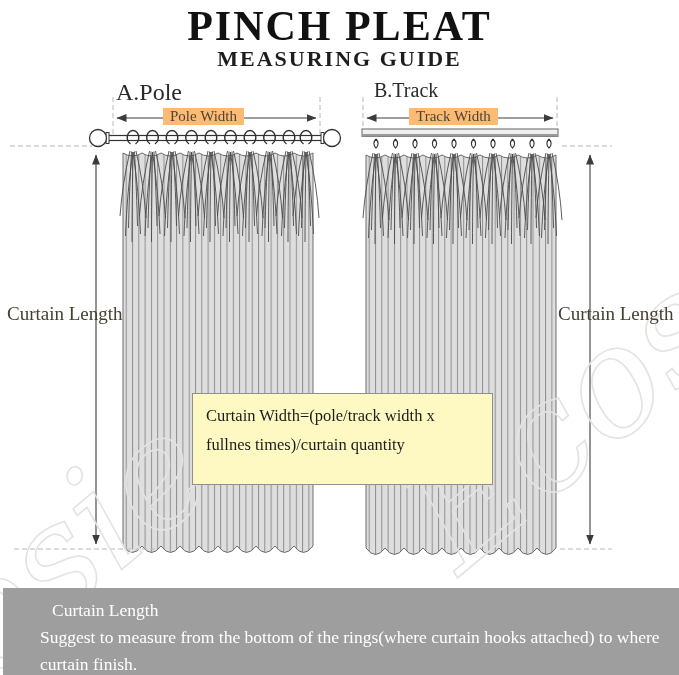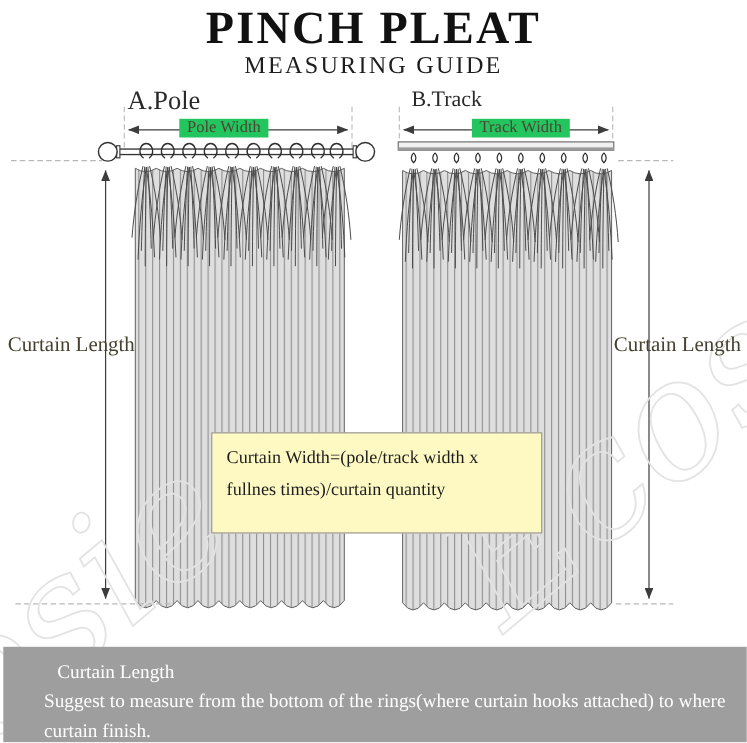--- a/index.html
+++ b/index.html
@@ -11,27 +11,27 @@
       color:transparent;-webkit-text-stroke:1.6px #e3e3e3;
       transform-origin:0 0;pointer-events:none;user-select:none;}
   #wm1{left:370px;top:470px;transform:rotate(-40deg);}
   #wm2{left:-250px;top:700px;transform:rotate(-40deg);}
   
   #diagram{position:absolute;left:0;top:0;z-index:1;}
   
   .lbl{position:absolute;z-index:3;color:#2a2a2a;}
   #title{left:0;right:0;top:2px;text-align:center;font-size:42px;font-weight:bold;
          letter-spacing:2px;color:#111;}
-  #subtitle{left:0;right:0;top:46px;text-align:center;font-size:22px;font-weight:normal;
+  #subtitle{left:0;right:0;top:46px;text-align:center;font-size:22px;font-weight:bold;
             letter-spacing:2px;color:#1d1d1d;}
   #labelA{left:116px;top:79px;font-size:24px;}
   #labelB{left:374px;top:79px;font-size:20px;}
-  .measure{font-size:15px;color:#4c4534;background:#22c55e;padding:0 7px;z-index:3;}
+  .measure{font-size:15px;color:#4c4534;background:#fdba74;padding:0 7px;z-index:3;}
   #poleWidth{left:163px;top:108px;}
-  #trackWidth{left:429px;top:108px;text-align:center;}
+  #trackWidth{left:409px;top:108px;text-align:center;}
   .clength{font-size:19px;color:#45402f;z-index:3;}
   #clLeft{left:7px;top:303px;}
   #clRight{left:558px;top:303px;}
   
   #infoBox{position:absolute;left:192px;top:393px;width:301px;height:92px;z-index:4;
            background:#fef9c3;border:1px solid #8f8f8f;box-sizing:border-box;
            padding:7px 0 0 13px;font-size:16.5px;color:#1c1c1c;line-height:29px;}
   
   #footer{position:absolute;left:3px;top:588px;width:676px;height:87px;z-index:5;
           background:#9e9e9e;color:#ffffff;box-sizing:border-box;

